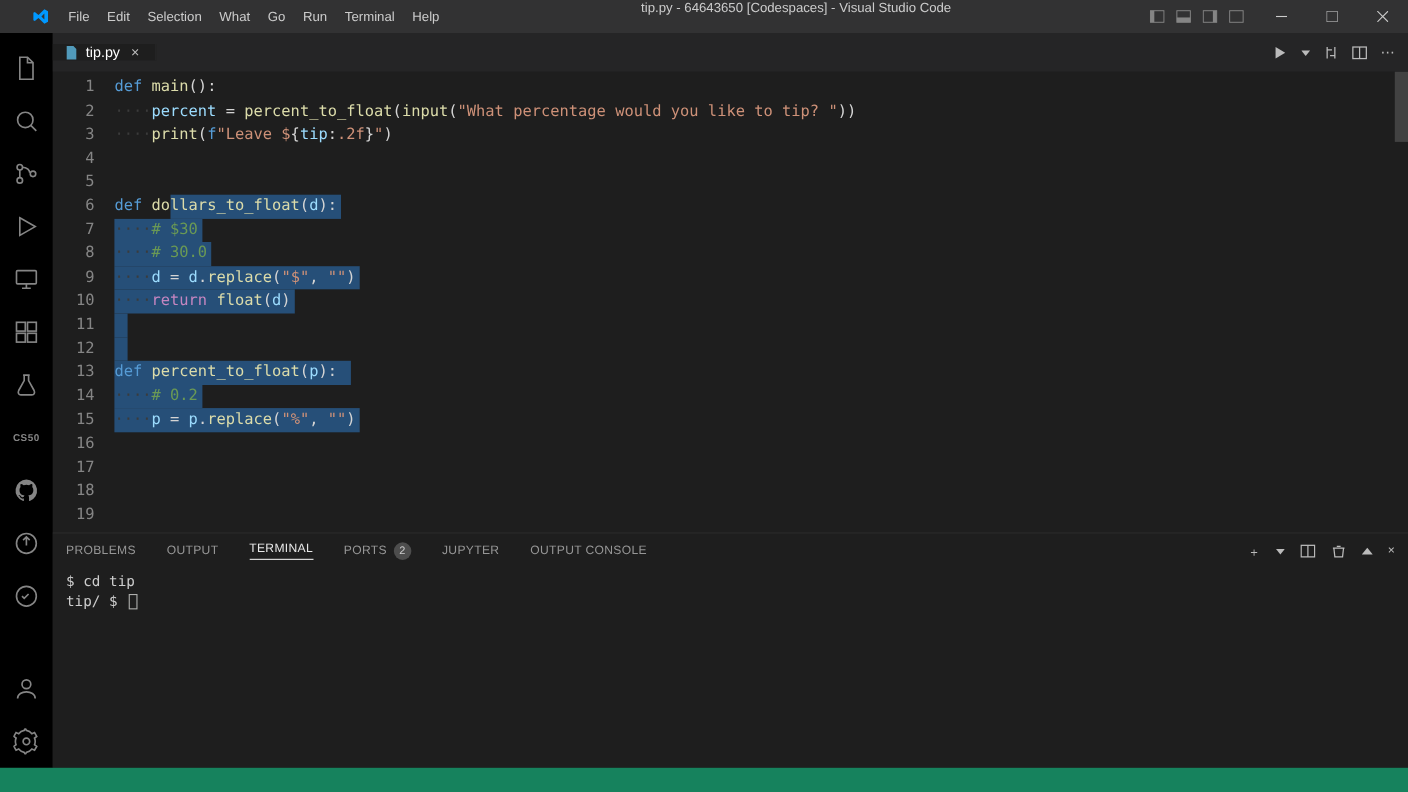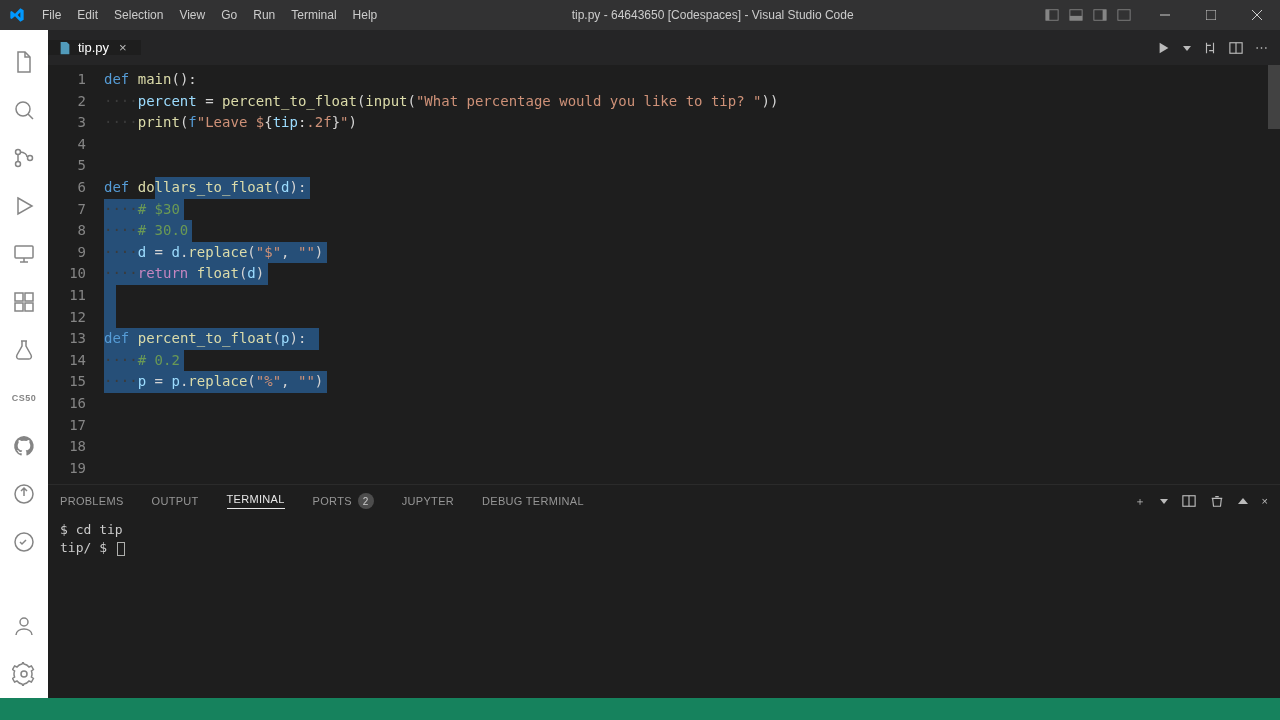--- a/index.html
+++ b/index.html
@@ -8,39 +8,40 @@
     font-family: "Segoe UI", -apple-system, sans-serif;
     font-size: 13px;
     background: #1e1e1e;
     color: #cccccc;
     overflow: hidden;
     display: flex; flex-direction: column;
   }
   
   .titlebar {
     height: 30px; background: #323233;
-    display: flex; align-items: center;
+    display: flex; 
     font-size: 12px; color: #cccccc;
     user-select: none;
+    padding-left: 20px;
   }
   .titlebar .logo { width: 34px; display:flex; align-items:center; justify-content:center;}
   .titlebar .menu { display:flex; }
   .titlebar .menu-item { padding: 0 8px; height:30px; display:flex; align-items:center; cursor:pointer; }
   .titlebar .title { flex:1; text-align:center; color:#cccccc; }
   .titlebar .controls { display:flex; }
   .titlebar .ctrl { width:46px; height:30px; display:flex; align-items:center; justify-content:center; cursor:pointer; }
   .titlebar .layout-btns { display:flex; margin-right:6px; }
   .titlebar .layout-btn { width:24px; height:30px; display:flex; align-items:center; justify-content:center; cursor:pointer; color:#858585;}
 
   
   .body {
     flex:1; display:flex; min-height:0;
   }
   .activitybar {
-    width:48px; background:#ffffff;
+    width:48px; background:#000000;
     display:flex; flex-direction:column; align-items:center;
     padding-top:8px;
     text-align:center;
   }
   .activitybar .act {
     width:48px; height:48px; display:flex; align-items:center; justify-content:center;
     color:#858585; cursor:pointer; position:relative;
   }
   .activitybar .spacer { flex:1; }
   .activitybar .badge-label {
@@ -133,21 +134,21 @@
 <div class="titlebar">
   <div class="logo">
     <svg width="16" height="16" viewBox="0 0 24 24">
         <path fill="#0098ff" d="M17 2l5 3v14l-5 3-8-8-5 4-2-1V7l2-1 5 4 8-8zM17 8l-4 4 4 4V8z"></path>
       </svg>
   </div>
   <div class="menu" id="menubar">
       <div class="menu-item">File</div>
       <div class="menu-item">Edit</div>
       <div class="menu-item">Selection</div>
-      <div class="menu-item">View</div>
+      <div class="menu-item">What</div>
       <div class="menu-item">Go</div>
       <div class="menu-item">Run</div>
       <div class="menu-item">Terminal</div>
       <div class="menu-item">Help</div>
     </div>
   <div class="title">tip.py - 64643650 [Codespaces] - Visual Studio Code</div>
   <div class="layout-btns">
     <div class="layout-btn">
         <svg width="14" height="14" viewBox="0 0 16 16">
           <rect x="1" y="2" width="14" height="12" fill="none" stroke="currentColor"></rect>
@@ -357,21 +358,21 @@
       <div class="scrollbar-indicator"></div>
     </div>
 
     <div class="panel">
       <div class="panel-tabs" id="panel-tabs">
         <div class="panel-tab">PROBLEMS</div>
           <div class="panel-tab">OUTPUT</div>
           <div class="panel-tab active">TERMINAL</div>
           <div class="panel-tab">PORTS<span class="port-badge">2</span></div>
           <div class="panel-tab">JUPYTER</div>
-          <div class="panel-tab">DEBUG TERMINAL</div>
+          <div class="panel-tab">OUTPUT CONSOLE</div>
           <div class="panel-actions" id="panel-actions-anchor">
           <span>＋</span>
           <span>
               <svg width="8" height="8" viewBox="0 0 8 8">
                 <polygon points="0,2 8,2 4,7" fill="currentColor"></polygon>
               </svg>
             </span>
           <span>
               <svg width="14" height="14" viewBox="0 0 16 16" fill="none" stroke="currentColor" stroke-width="1.3">
                 <rect x="1" y="2" width="14" height="12"></rect>

